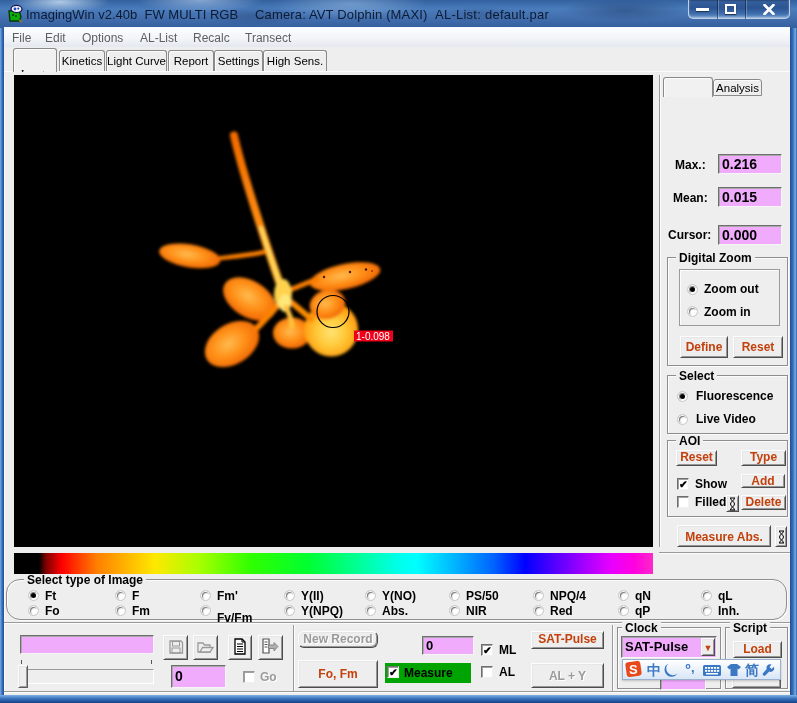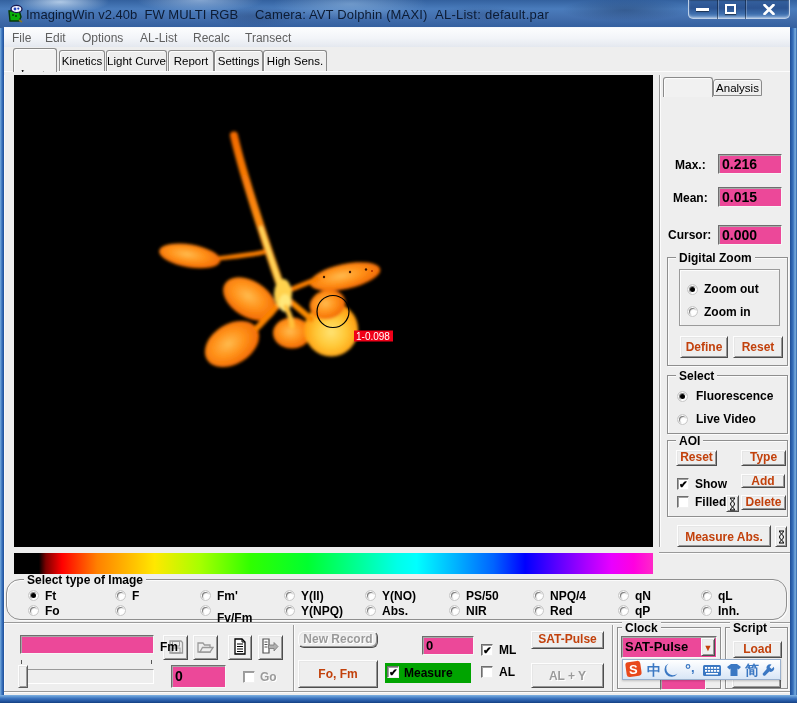--- a/index.html
+++ b/index.html
@@ -71,21 +71,21 @@
   font-size:12px; font-weight:bold; line-height:12px; }
 .radio { position:absolute; width:11px; height:11px; background:#fff;
   border-radius:50%;
   box-shadow:inset 0 0 0 1px #fff, inset 1px 1px 1px 1px #787878; border:1px solid #c8c8c8; }
 .radio.sel::after { content:""; position:absolute; left:2px; top:2px; width:5px; height:5px;
   border-radius:50%; background:#000; }
 .check { position:absolute; width:12px; height:12px; background:#fff; border:1px solid;
   border-color:#6e6e6e #f0f0f0 #f0f0f0 #6e6e6e; box-shadow:inset 1px 1px 0 #a0a0a0; }
 .check.on::after { content:"✔"; position:absolute; left:1px; top:-1px; font-size:10.5px; font-weight:bold; color:#000; }
 .rlabel { position:absolute; font-size:12px; font-weight:bold; color:#000; white-space:pre; }
-.field { background:#ec4899; border:1px solid; border-color:#6e6e6e #f6f6f6 #f6f6f6 #6e6e6e;
+.field { background:#f0abfc; border:1px solid; border-color:#6e6e6e #f6f6f6 #f6f6f6 #6e6e6e;
   box-shadow:inset 1px 1px 0 #a8a8a8; font-weight:bold; }
 .etchh { background:#9a9a9a; box-shadow:0 1px 0 #fcfcfc; height:1px; }
 .etchv { background:#9a9a9a; box-shadow:1px 0 0 #fcfcfc; width:1px; }
 .disabled { color:#9a9a9a !important; text-shadow:1px 1px 0 #ffffff; }
 </style>
 </head>
 <body>
 
 <div class="abs" id="titlebar"></div>
 <svg class="abs" style="left:6px;top:4px" width="18" height="19" viewBox="0 0 18 19">
@@ -372,21 +372,21 @@
   </svg>
 </div>
 
 <div class="radio sel abs" style="left:28px; top:590px;"></div>
 <span class="rlabel" style="left:45px; top:589px;">Ft</span>
 <div class="radio abs" style="left:28px; top:605px;"></div>
 <span class="rlabel" style="left:45px; top:604px;">Fo</span>
 <div class="radio abs" style="left:115px; top:590px;"></div>
 <span class="rlabel" style="left:132px; top:589px;">F</span>
 <div class="radio abs" style="left:115px; top:605px;"></div>
-<span class="rlabel" style="left:132px; top:640px;margin-left:28px;">Fm</span>
+<span class="rlabel" style="left:132px; top:604px;">Fm</span>
 <div class="radio abs" style="left:200px; top:590px;"></div>
 <span class="rlabel" style="left:217px; top:589px;">Fm'</span>
 <div class="radio abs" style="left:200px; top:605px;"></div>
 <span class="rlabel" style="left:217px; top:604px;margin-top:7px;">Fv/Fm</span>
 <div class="radio abs" style="left:284px; top:590px;"></div>
 <span class="rlabel" style="left:301px; top:589px;">Y(II)</span>
 <div class="radio abs" style="left:284px; top:605px;"></div>
 <span class="rlabel" style="left:301px; top:604px;">Y(NPQ)</span>
 <div class="radio abs" style="left:365px; top:590px;"></div>
 <span class="rlabel" style="left:382px; top:589px;">Y(NO)</span>

